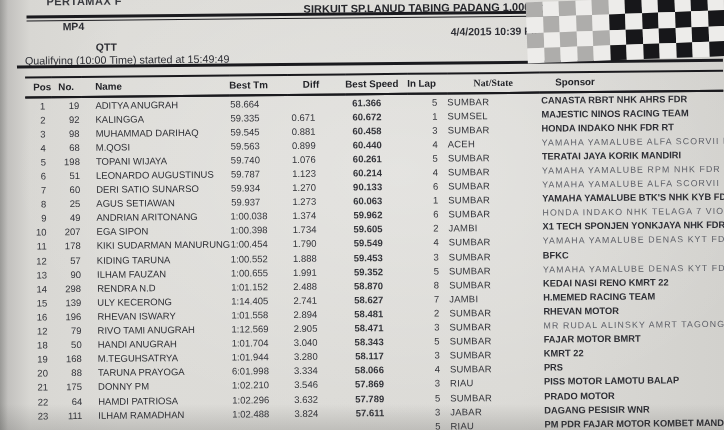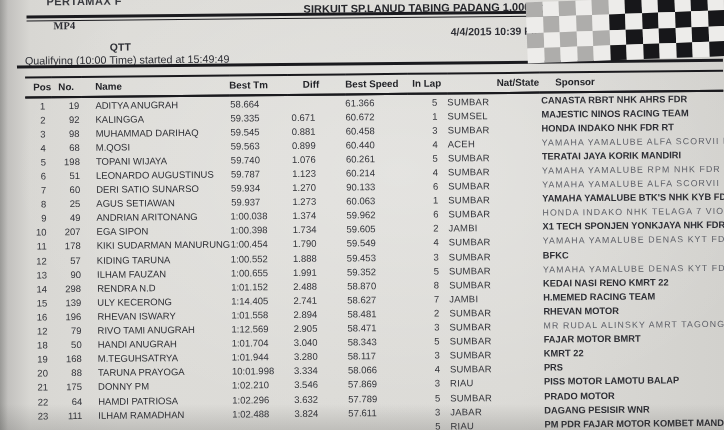--- a/index.html
+++ b/index.html
@@ -14,50 +14,50 @@
   body::after{ 
     content:"";position:absolute;left:0;right:0;bottom:0;height:26px;pointer-events:none;
     background:linear-gradient(180deg, rgba(0,0,0,0), rgba(60,60,58,0.18));
   }
   .sheet{position:absolute;left:0;top:0;width:724px;height:430px;transform:rotate(-0.55deg);transform-origin:40% 40%;}
   .topcut{position:absolute;left:48px;top:-7px;font-size:11px;font-weight:bold;color:#3a3b40;letter-spacing:0.5px;}
   .title{position:absolute;left:278px;top:3px;width:300px;text-align:center;font-size:11px;font-weight:bold;color:#26272c;white-space:nowrap;}
   .rule-top{position:absolute;left:28px;top:13px;width:532px;height:2px;border-top:3px solid #1a1a1e;border-bottom:1px solid #1a1a1e;}
   .rule-mid{position:absolute;left:18px;top:63px;width:706px;height:0;border-top:3px solid #1a1a1e;}
   .lbl{position:absolute;color:#2e2f35;font-size:10.5px;font-weight:bold;white-space:nowrap;}
-  .lbl-mp4{left:55px;top:18px;font-family:Liberation Serif, serif;}
-  .lbl-qtt{left:64px;top:39px;padding-left:47px;}
+  .lbl-mp4{left:64px;top:18px;}
+  .lbl-qtt{left:50px;top:39px;padding-left:47px;}
   .lbl-qual{left:26px;top:52px;font-weight:normal;font-size:10.8px;}
   .lbl-date{left:452px;top:27px;}
   .flag{position:absolute;right:-2px;top:2px;width:198px;height:61px;display:grid;
         grid-template-columns:repeat(12,1fr);grid-template-rows:repeat(4,1fr);
         transform:rotate(-1.6deg);}
   .flag div{width:100%;height:100%;}
   table{position:absolute;left:26px;top:74px;width:698px;border-collapse:collapse;table-layout:fixed;}
   col.c-pos{width:26px;} col.c-no{width:30px;} col.c-name{width:148px;}
   col.c-tm{width:58px;} col.c-diff{width:58px;} col.c-speed{width:62px;}
   col.c-lap{width:40px;} col.c-nat{width:92px;} col.c-sponsor{width:184px;}
   th{font-size:9.8px;font-weight:bold;color:#222328;padding:3px 0 4px 0;white-space:nowrap;}
   thead tr{border-top:2px solid #1a1a1e;border-bottom:2px solid #1a1a1e;}
   td{font-size:9.5px;color:#33343a;height:14.1px;line-height:13px;padding:0;white-space:nowrap;overflow:visible;}
   th.h-pos{text-align:right;padding-left:6px;}
   th.h-no{}
   th.h-name{text-align:left;padding-left:14px;}
   th.h-tm{text-align:right;padding-right:28px;}
   th.h-diff{text-align:right;padding-right:26px;}
   th.h-speed{text-align:right;padding-right:26px;}
-  th.h-lap{text-align:right;padding-right:6px;}
-  th.h-nat{text-align:right;}
+  th.h-lap{text-align:left;padding-right:6px;}
+  th.h-nat{text-align:center;font-family:Liberation Serif, serif;}
   th.h-sponsor{text-align:left;padding-left:16px;}
   td.d-pos{text-align:right;padding-right:6px;}
   td.d-no{text-align:right;padding-right:2px;}
   td.d-name{text-align:left;padding-left:14px;color:#2e2f35;}
   td.d-tm{text-align:right;padding-right:28px;}
   td.d-diff{text-align:center;padding-right:26px;}
-  td.d-speed{text-align:left;padding-right:26px;}
+  td.d-speed{text-align:right;padding-right:26px;font-weight:bold;}
   td.d-lap{text-align:right;padding-right:10px;}
   td.d-nat{text-align:left;letter-spacing:0.2px;}
   td.d-sponsor{text-align:left;padding-left:2px;font-weight:bold;color:#2e2f35;font-size:9.3px;}
   tr.faded td.d-sponsor{font-weight:normal;color:#5d5f67;letter-spacing:1.1px;font-size:8.8px;}
 </style>
 </head>
 <body>
 
 <div class="sheet">
   <div class="topcut">PERTAMAX F</div>
@@ -351,21 +351,21 @@
     <td class="d-diff">3.280</td>
     <td class="d-speed">58.117</td>
     <td class="d-lap">3</td>
     <td class="d-nat">SUMBAR</td>
     <td class="d-sponsor">KMRT 22</td>
   </tr>
         <tr>
     <td class="d-pos">20</td>
     <td class="d-no">88</td>
     <td class="d-name">TARUNA PRAYOGA</td>
-    <td class="d-tm">10:01.998</td>
+    <td class="d-tm">6:01.998</td>
     <td class="d-diff">3.334</td>
     <td class="d-speed">58.066</td>
     <td class="d-lap">4</td>
     <td class="d-nat">SUMBAR</td>
     <td class="d-sponsor">PRS</td>
   </tr>
         <tr>
     <td class="d-pos">21</td>
     <td class="d-no">175</td>
     <td class="d-name">DONNY PM</td>

